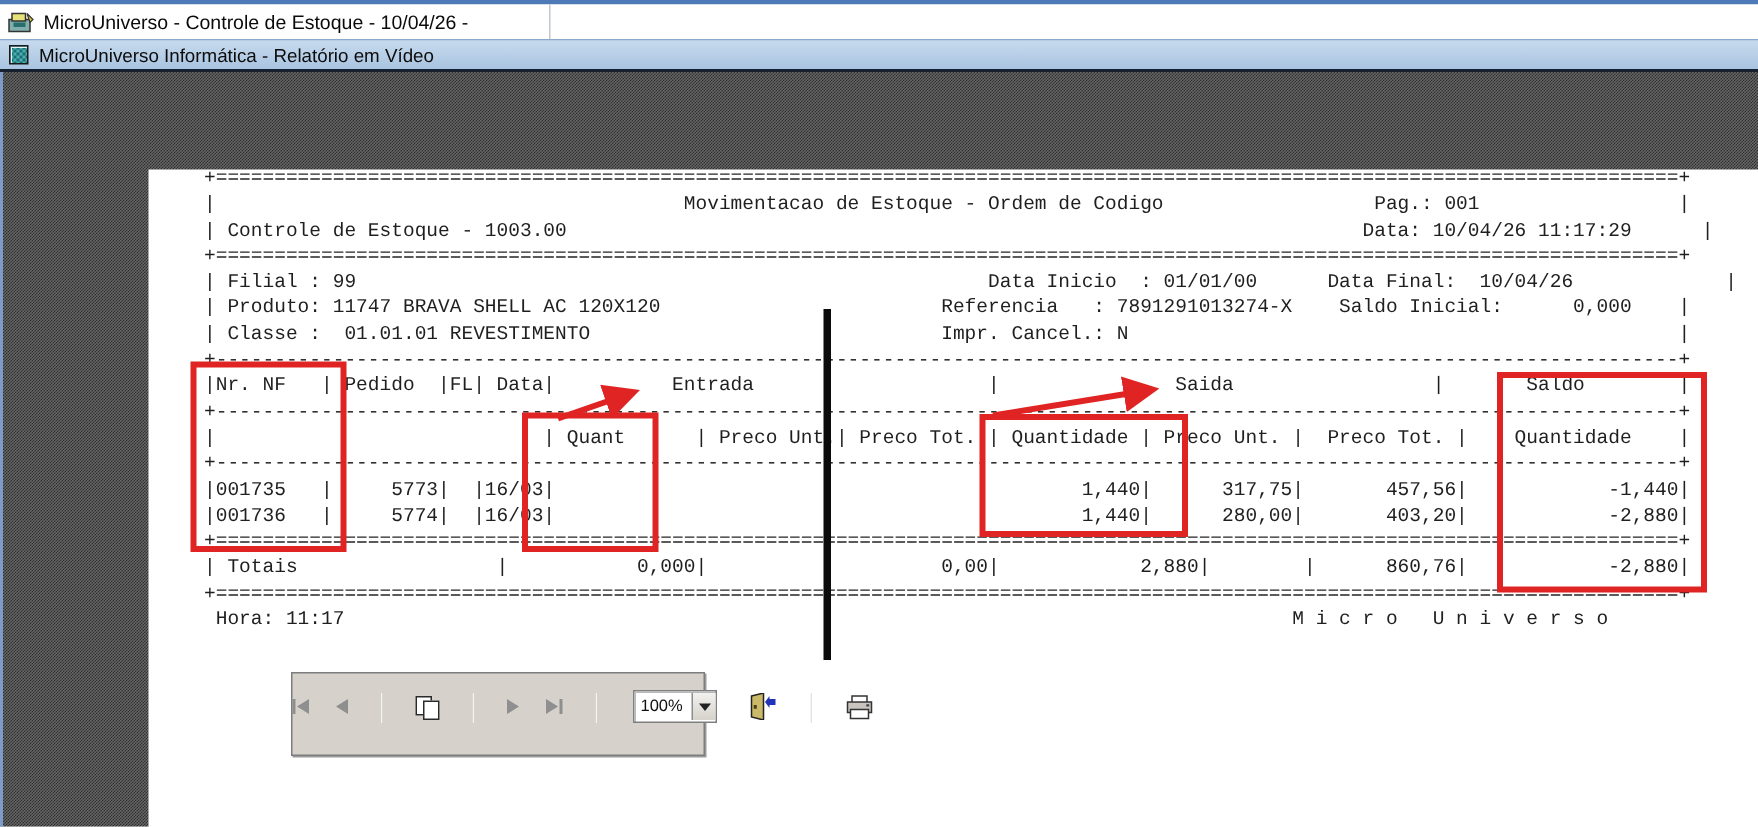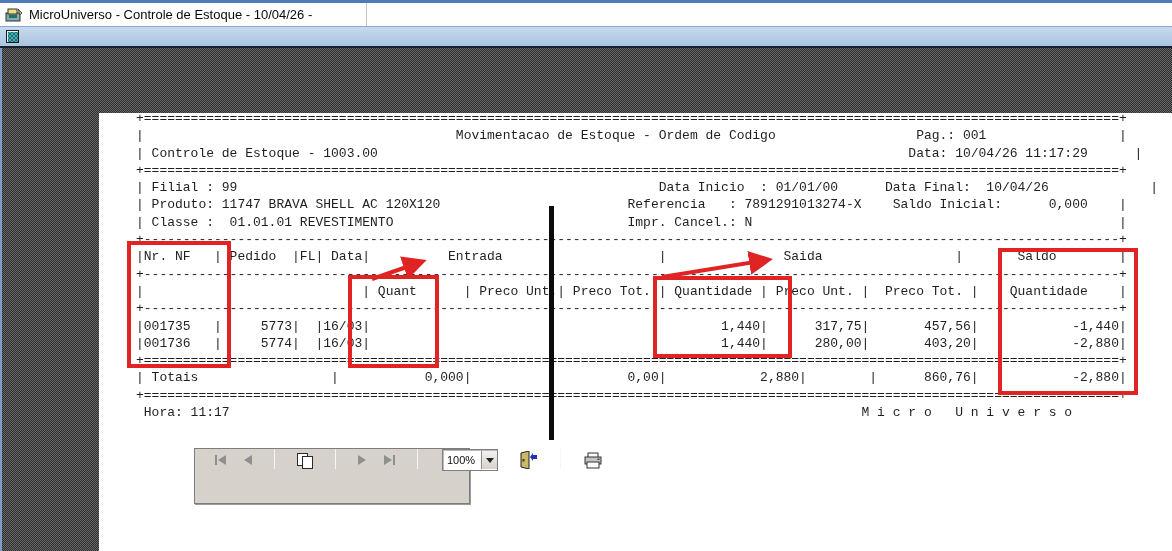--- a/index.html
+++ b/index.html
@@ -27,21 +27,21 @@
   .arrows{position:absolute;left:0;top:0;pointer-events:none;}
   
   .pp-window{position:absolute;left:95px;top:335px;width:276px;height:56px;background:#d6d2cb;
     border:1px solid #7d7d7d;box-shadow:1px 1px 0 #9a9a9a;box-sizing:border-box;}
   .pp-title{height:21px;background:linear-gradient(#e4eefa,#ccdcee);border-bottom:1px solid #93aac4;
     display:flex;align-items:center;justify-content:space-between;padding:0 3px 0 7px;box-sizing:border-box;}
   .pp-title .txt{font-size:12px;color:#14181c;}
   .pp-close{width:20px;height:16px;background:linear-gradient(#f4f3f1,#d5d1ca);border:1px solid #6f6f6f;
     font-size:11px;font-weight:bold;color:#111;display:flex;align-items:center;justify-content:center;
     line-height:1;cursor:default;}
-  .pp-toolbar{height:33px;display:flex;align-items:flex-start;padding-left:20px;gap:18px;}
+  .pp-toolbar{height:33px;display:flex;align-items:flex-end;padding-left:0;gap:18px;}
   .nav-btn{width:21px;height:22px;display:flex;align-items:center;justify-content:center;gap:1px;}
   .tri-l{width:0;height:0;border-top:5px solid transparent;border-bottom:5px solid transparent;border-right:8px solid #8f8f8f;}
   .tri-r{width:0;height:0;border-top:5px solid transparent;border-bottom:5px solid transparent;border-left:8px solid #8f8f8f;}
   .stop-bar{width:2px;height:10px;background:#8f8f8f;}
   .pp-sep{width:1px;height:20px;background:#9e9e9e;border-right:1px solid #f5f5f3;margin:0 4px;}
   .pages-icon{position:relative;width:16px;height:15px;}
   .pages-icon .pg{position:absolute;background:#fff;border:1px solid #2a2a2a;width:9px;height:11px;}
   .pages-icon .pg.back{left:0;top:0;}
   .pages-icon .pg.front{left:5px;top:3px;}
   .pp-combo{display:flex;align-items:center;border:1px solid #7f7f7f;background:#fff;height:20px;
@@ -64,20 +64,21 @@
       <rect x="3" y="2" width="9" height="5" fill="#e8e27a" stroke="#333" stroke-width="1"></rect>
       <rect x="4" y="8" width="8" height="3" fill="#2a6d6d"></rect>
       <path d="M13 2 L17 6 L15 8 Z" fill="#d8c23a" stroke="#333" stroke-width="0.8"></path>
     </svg>
     <span class="txt">MicroUniverso - Controle de Estoque - 10/04/26 -</span>
   </div>
 </div>
 
 <div class="titlebar2">
   <span class="grid-icon"></span>
+  <span class="txt">MicroUniverso Informática - Relatório em Vídeo</span>
 </div>
 
 <div class="main-area">
   <div class="page">
 
     <pre class="report-pre">+=============================================================================================================================+
 |                                        Movimentacao de Estoque - Ordem de Codigo                  Pag.: 001                 |
 | Controle de Estoque - 1003.00                                                                    Data: 10/04/26 11:17:29      |
 +=============================================================================================================================+
 | Filial : 99                                                      Data Inicio  : 01/01/00      Data Final:  10/04/26             |

